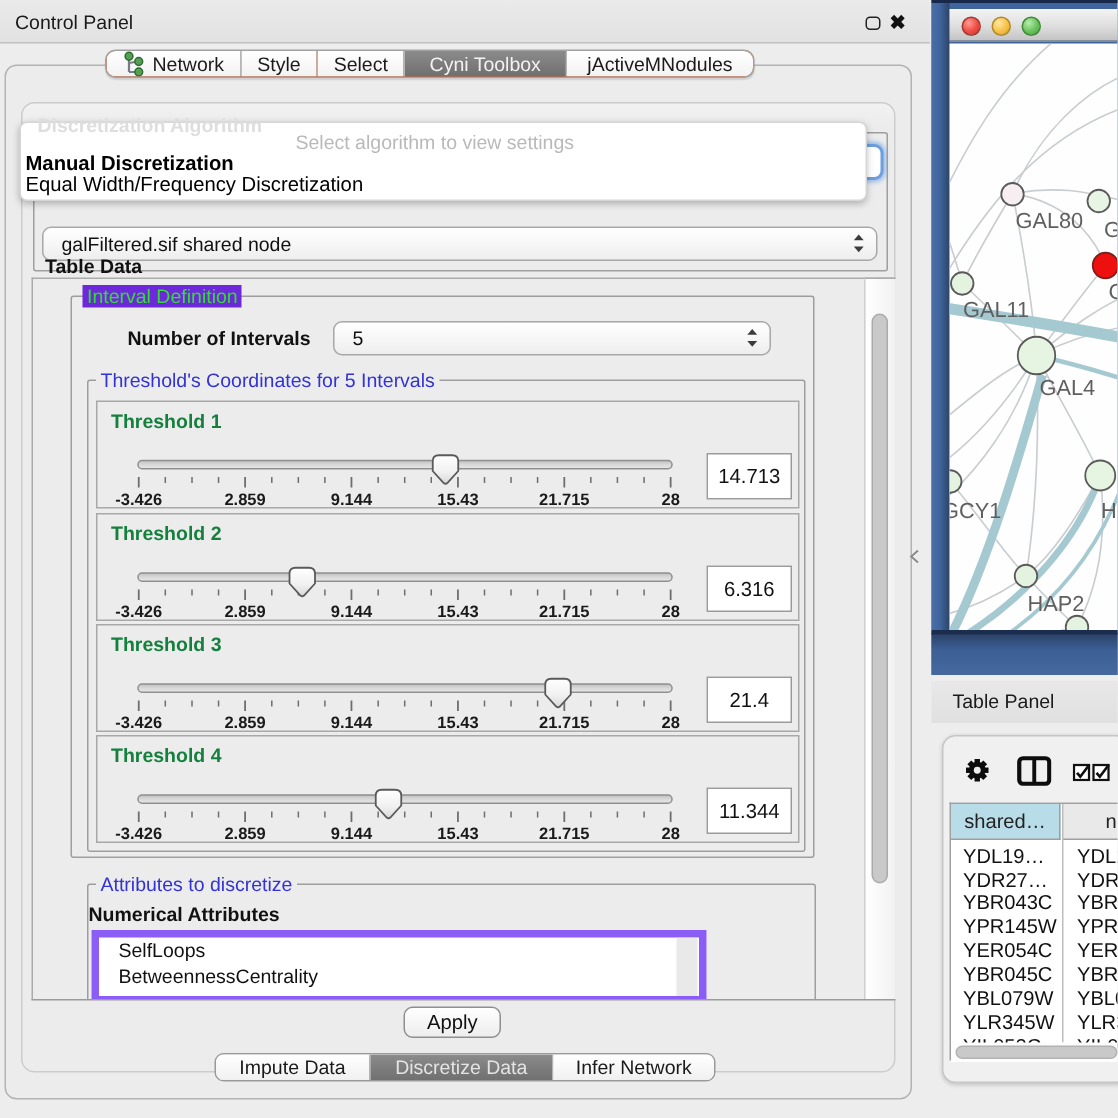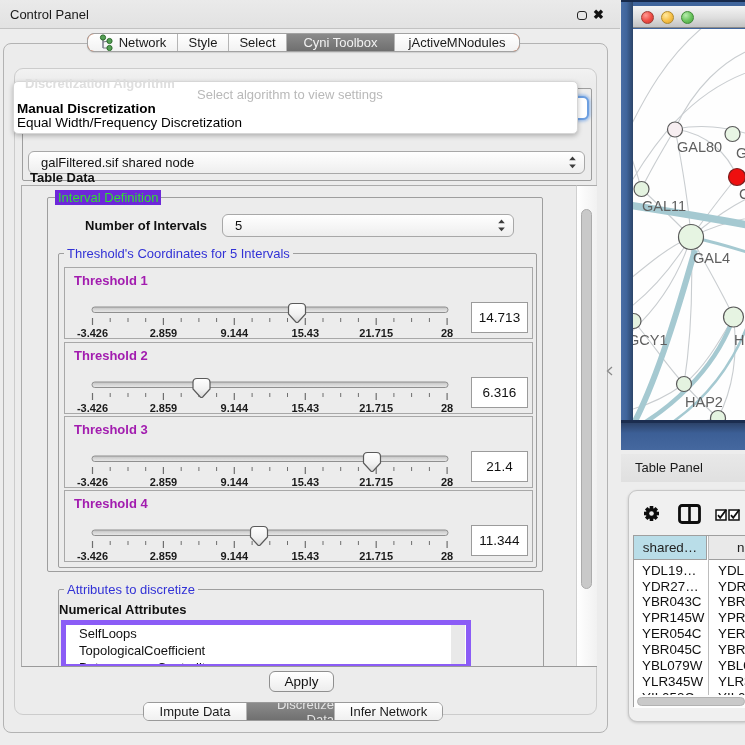--- a/index.html
+++ b/index.html
@@ -5,21 +5,21 @@
 html,body { width:745px; height:745px; overflow:hidden; background:#ededed;
   font-family:"Liberation Sans", sans-serif; }
 #titlebar { position:absolute; left:0; top:0; width:620px; height:29px;
   background:linear-gradient(#eaeaea,#e2e2e2); border-bottom:1px solid #c2c2c2; }
 #titlebar .t { position:absolute; left:10px; top:7px; font-size:13px; color:#1a1a1a; }
 #floatbtn { position:absolute; left:577px; top:11px; width:10px; height:9px;
   border:1.8px solid #222; border-radius:3px; }
 #closebtn { position:absolute; left:593px; top:7px; font-size:13px; font-weight:bold; color:#111; }
 #outerpanel { position:absolute; left:3px; top:43px; width:605px; height:690px;
   border:1px solid #b3b3b3; border-radius:8px; background:#ececec; }
-#toptabs { position:absolute; left:87px; top:33px; height:19px; display:flex;
+#toptabs { position:absolute; left:70px; top:33px; height:19px; display:flex;
   border:1px solid #a2a2a2; border-radius:7px; overflow:hidden; background:#c2410c;
   font-size:13px; color:#1a1a1a; z-index:5; box-shadow:0 1px 1px rgba(0,0,0,0.12);}
 #toptabs .seg { display:flex; align-items:center; justify-content:center; height:100%;
   background:linear-gradient(#ffffff,#f2f2f2); border-right:1px solid #b5b5b5; }
 #toptabs .seg:last-child { border-right:none; }
 #toptabs .dark { background:linear-gradient(#8b8b8b,#6f6f6f); color:#f2f2f2; }
 #innerpanel { position:absolute; left:14px; top:68px; width:583px; height:647px;
   background:linear-gradient(#f2f2f2 0,#ececec 14px,#ececec 100%); border:1px solid #cccccc; border-radius:9px; }
 .groupbox { position:absolute; border:1px solid #9e9e9e; border-radius:2px; }
 .gtitle { position:absolute; font-size:13px; background:transparent; padding:0 3px; }
@@ -37,21 +37,21 @@
   border-top:1px solid #ababab; z-index:3; }
 #vsbthumb { position:absolute; left:4px; top:23px; width:11px; height:380px;
   background:#c9c9c9; border:1px solid #ababab; border-radius:7px; }
 #intgroup { left:25px; top:11px; width:496px; height:375px; }
 #intlabel { left:33px; top:4px; color:#30e030; font-weight:normal; background:#6d28d9;}
 #noi { position:absolute; left:63px; top:32px; font-size:13px; font-weight:bold; color:#111; }
 #thrgroup { left:36px; top:67px; width:479px; height:315px; }
 #thrlabel { left:42px; top:60px; color:#3232d6; background:#ececec; }
 .tbox { position:absolute; left:42px; width:469px; height:72px; border:1px solid #a8a8a8;
   background:#ececec; }
-.tlab { position:absolute; left:9px; top:5px; font-size:13px; font-weight:bold; color:#a21caf; }
+.tlab { position:absolute; left:9px; top:5px; font-size:13px; font-weight:bold; color:#15803d; }
 .tval { position:absolute; left:406px; top:34px; width:57px; height:31px; background:#ffffff;
   border:1px solid #9b9b9b; font-size:13.5px; color:#111; text-align:center; line-height:29px; }
 #attrgroup { left:36px; top:403px; width:486px; height:120px; }
 #attrlabel { left:42px; top:396px; color:#3232d6; background:#ececec; }
 #numattr { position:absolute; left:37px; top:416px; font-size:13px; font-weight:bold; color:#111; }
 #listbox { position:absolute; left:39px; top:434px; width:410px; height:49px; background:#fff;
   border:5px solid #8b5cf6; font-size:13px; color:#111; overflow:hidden;}
 #listbox .li { padding-left:13px; height:17px; line-height:17px; }
 #lbthumb { position:absolute; left:458px; top:2px; width:9px; height:48px;
   background:#b9b9b9; border-radius:5px; }
@@ -302,30 +302,29 @@
         <text x="382.1" y="68.5" font-family="Liberation Sans, sans-serif" font-size="11" font-weight="bold" fill="#1a1a1a" text-anchor="middle">28</text>
         <path d="M 185.5,39.5 Q 185.5,35.5 189.5,35.5 L 198.5,35.5 Q 202.5,35.5 202.5,39.5 L 202.5,46.0 L 195.2,54.0 Q 194.0,55.0 192.8,54.0 L 185.5,46.0 Z" fill="url(#thm)" stroke="#5a5a5a" stroke-width="1.2"></path>
       </svg>
       <div class="tval">11.344</div>
     </div>
     <div class="groupbox" id="attrgroup"></div>
     <div class="gtitle" id="attrlabel">Attributes to discretize</div>
     <div id="numattr">Numerical Attributes</div>
     <div id="listbox">
       <div class="li">SelfLoops</div>
-      <div class="li">TopologicalCoefficient</div>
       <div class="li">BetweennessCentrality</div>
       <div style="position:absolute;right:1px;top:0;width:14px;height:49px;background:#e9e9e9"></div>
       <div id="lbthumb"></div>
     </div>
   </div>
 <div id="applybtn">Apply</div>
 <div id="bottabs">
 <div class="seg" style="width:103px">Impute Data</div>
-<div class="seg dark" style="width:88px">Discretize Data</div>
+<div class="seg dark" style="width:122px">Discretize Data</div>
 <div class="seg" style="width:107px">Infer Network</div>
 </div>
 <div id="focusring"></div>
 <div id="popup">
 <div class="ph">Select algorithm to view settings</div>
 <div class="it1">Manual Discretization</div>
 <div class="it2">Equal Width/Frequency Discretization</div>
 </div>
 <div id="ghost">Discretization Algorithm</div>
 <div id="netwin">

